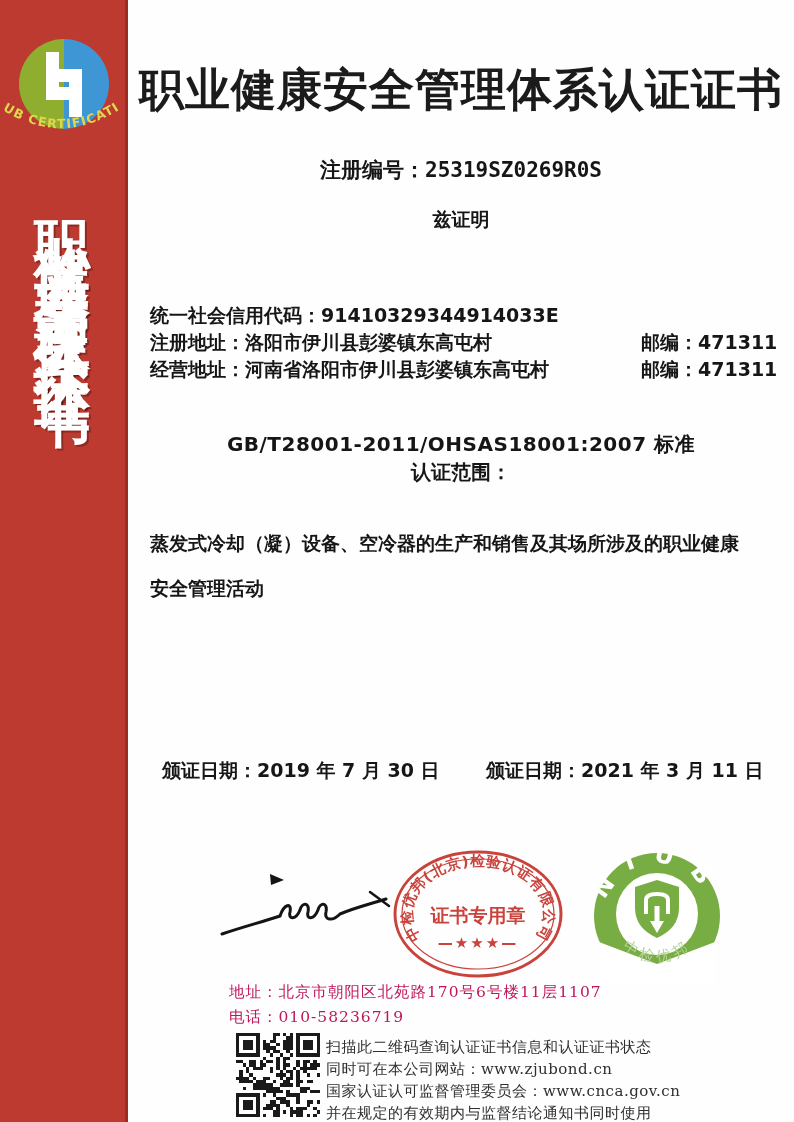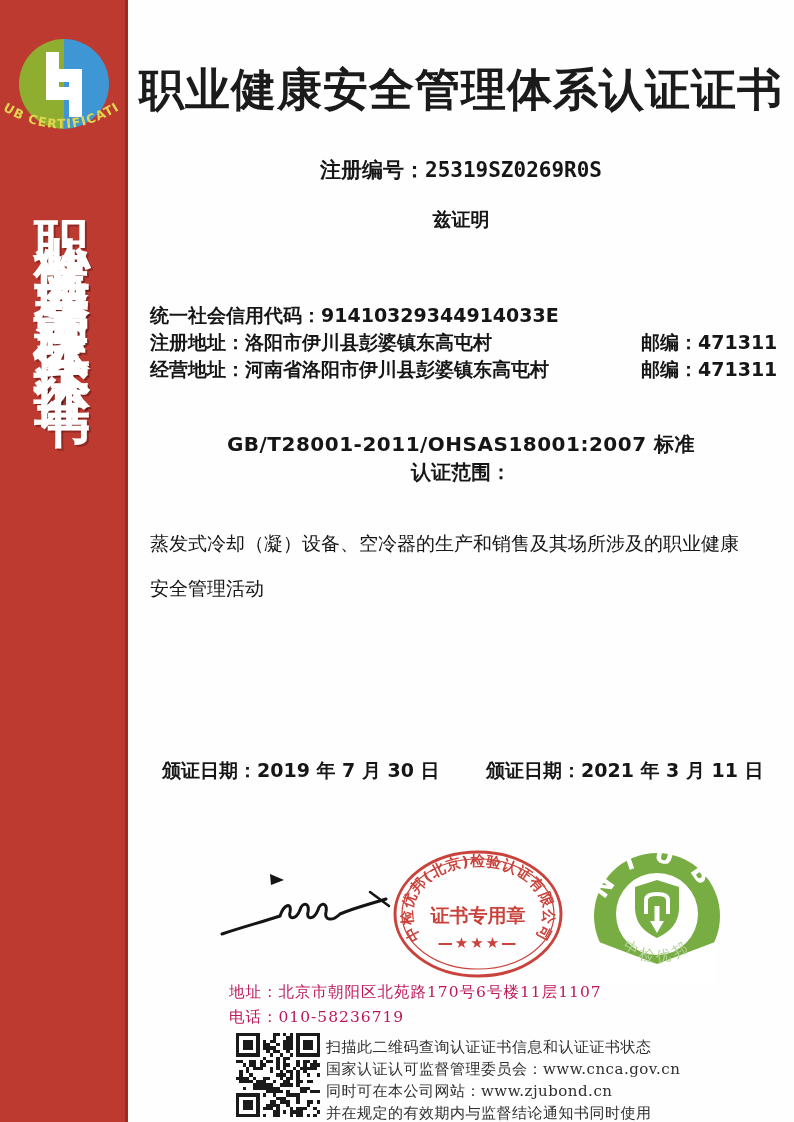--- a/index.html
+++ b/index.html
@@ -43,21 +43,21 @@
   .info-block { position:absolute; top:302px; left:22px; width:630px;
     font-size:19px; font-weight:600; }
   .info-row { position:relative; height:27px; line-height:27px; white-space:nowrap; }
   .info-row .zip { position:absolute; left:491px; top:0; }
   .center-line { position:absolute; width:100%; text-align:center;
     font-size:20px; font-weight:700; }
   .l-conform  { top:403px; }
   .l-standard { top:431px; letter-spacing:.5px; }
   .l-scope    { top:459px; }
   .scope-text { position:absolute; left:22px; width:624px;
-    font-size:19px; font-weight:400; }
+    font-size:19px; font-weight:700; }
   .scope-1 { top:531px; }
   .scope-2 { top:576px; }
   .date-row { position:absolute; top:758px; width:100%;
     font-size:19px; font-weight:700; height:26px; }
   .date-issue { position:absolute; left:34px; }
   .date-valid { position:absolute; left:358px; }
   
   .signature  { position:absolute; left:90px;  top:862px; }
   .red-stamp  { position:absolute; left:260px; top:846px; }
   .green-seal { position:absolute; left:463px; top:850px; }
@@ -378,19 +378,19 @@
         <rect x="18" y="0" width="7" height="7" fill="#1a1a1a"></rect>
         <rect x="19" y="1" width="5" height="5" fill="#ffffff"></rect>
         <rect x="20" y="2" width="3" height="3" fill="#1a1a1a"></rect>
         <rect x="0" y="18" width="7" height="7" fill="#1a1a1a"></rect>
         <rect x="1" y="19" width="5" height="5" fill="#ffffff"></rect>
         <rect x="2" y="20" width="3" height="3" fill="#1a1a1a"></rect>
       </svg>
 
     <div class="qr-lines">
       <div>扫描此二维码查询认证证书信息和认证证书状态</div>
+      <div>同时可在本公司网站：www.zjubond.cn</div>
       <div>国家认证认可监督管理委员会：www.cnca.gov.cn</div>
-      <div>同时可在本公司网站：www.zjubond.cn</div>
       <div>并在规定的有效期内与监督结论通知书同时使用</div>
     </div>
 
   </div>
 </div>
 
 </body></html>

